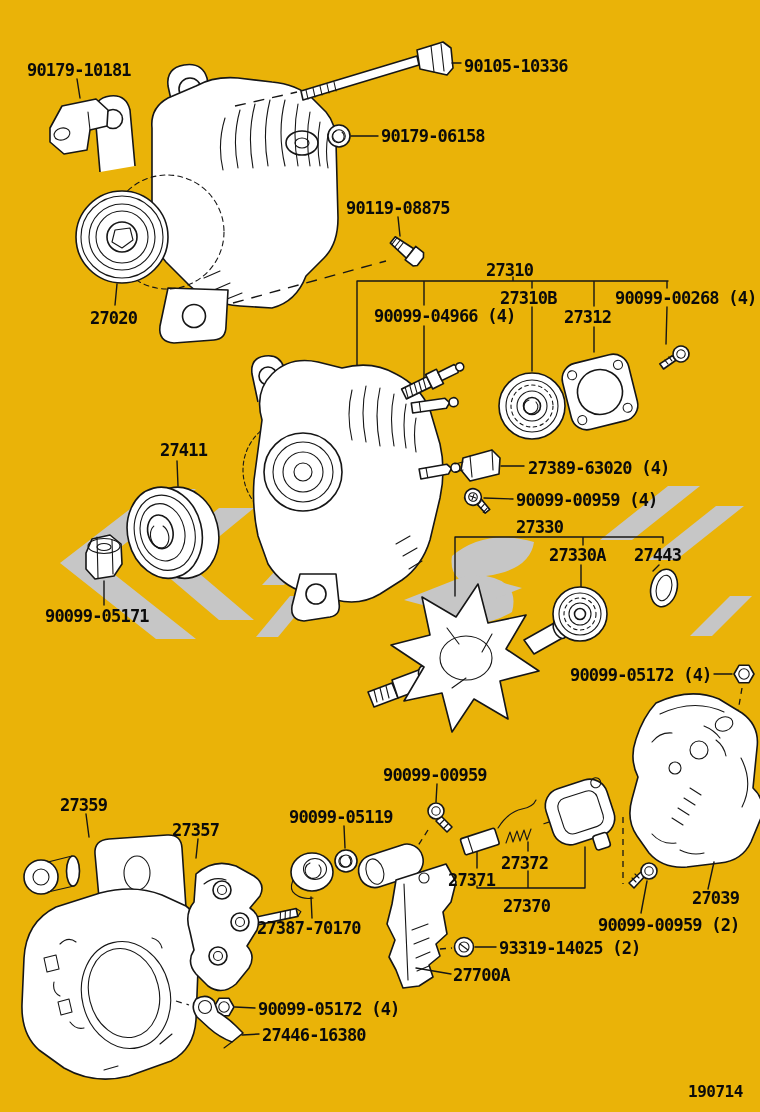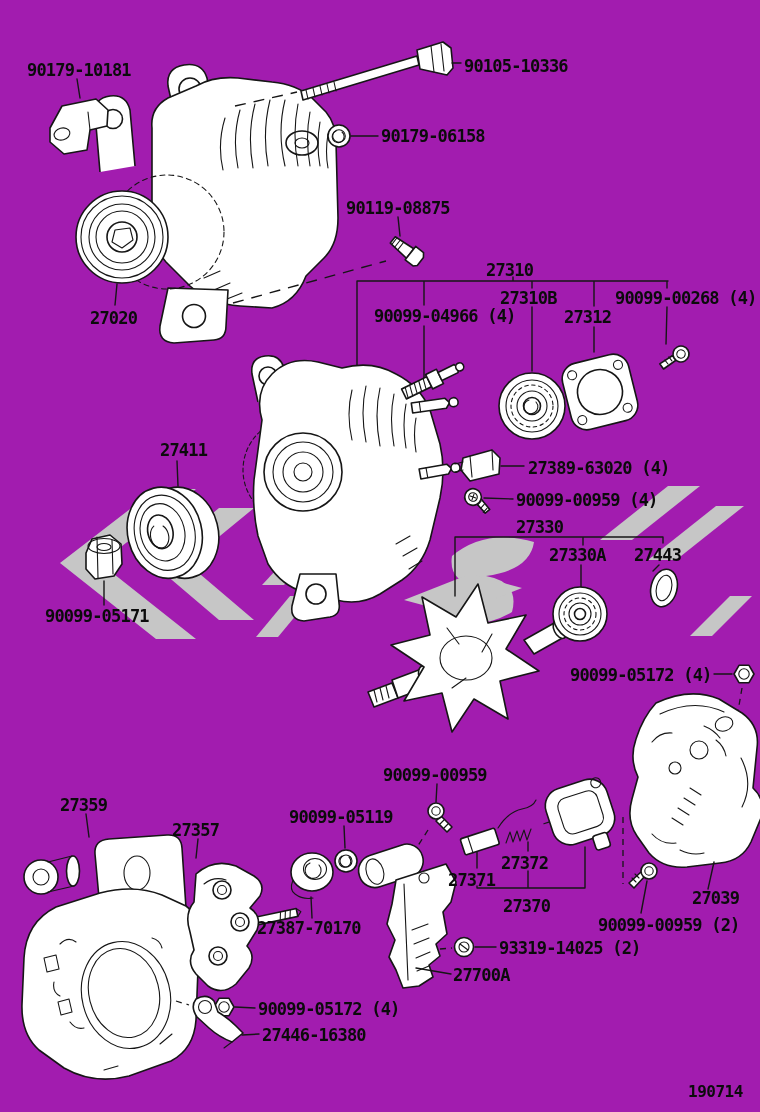--- a/index.html
+++ b/index.html
@@ -1,16 +1,16 @@
 <!DOCTYPE html>
 <html><head>
 <meta charset="utf-8">
 <style>
   html,body{margin:0;padding:0;background:#ffffff;}
-  .page{position:relative;width:760px;height:1112px;background:#a21caf;overflow:hidden;}
+  .page{position:relative;width:760px;height:1112px;background:#eab308;overflow:hidden;}
   svg{position:absolute;left:0;top:0;}
   .thin{stroke:#161616;fill:none;stroke-width:1.1;stroke-linecap:round;stroke-linejoin:round;}
   .fw{fill:#ffffff;stroke:#161616;stroke-width:1.6;stroke-linejoin:round;}
   .lead{stroke:#161616;fill:none;stroke-width:1.4;stroke-linecap:round;}
   .dash{stroke:#161616;fill:none;stroke-width:1.4;stroke-dasharray:11 8;}
   .dash2{stroke:#161616;fill:none;stroke-width:1.3;stroke-dasharray:6 5;}
   .wm{fill:#c6c6c6;stroke:none;}
   .lbl{font-family:"DejaVu Sans Mono","Liberation Mono",monospace;font-weight:bold;
        font-size:17px;fill:#0b0b0b;letter-spacing:-0.8px;}
   .fig{font-family:"DejaVu Sans Mono","Liberation Mono",monospace;font-weight:bold;

